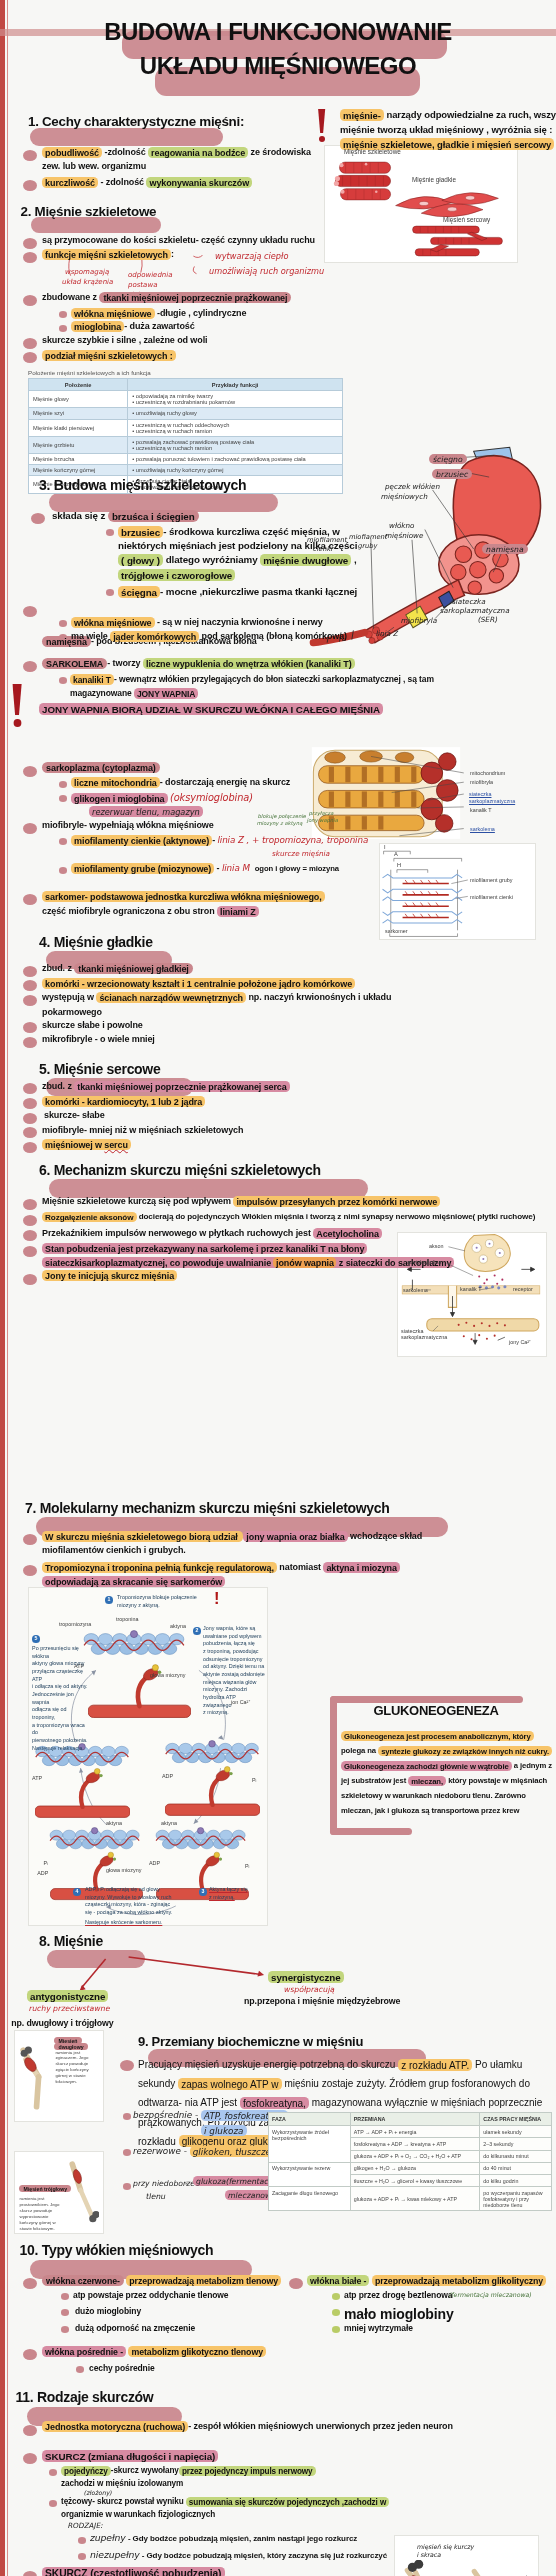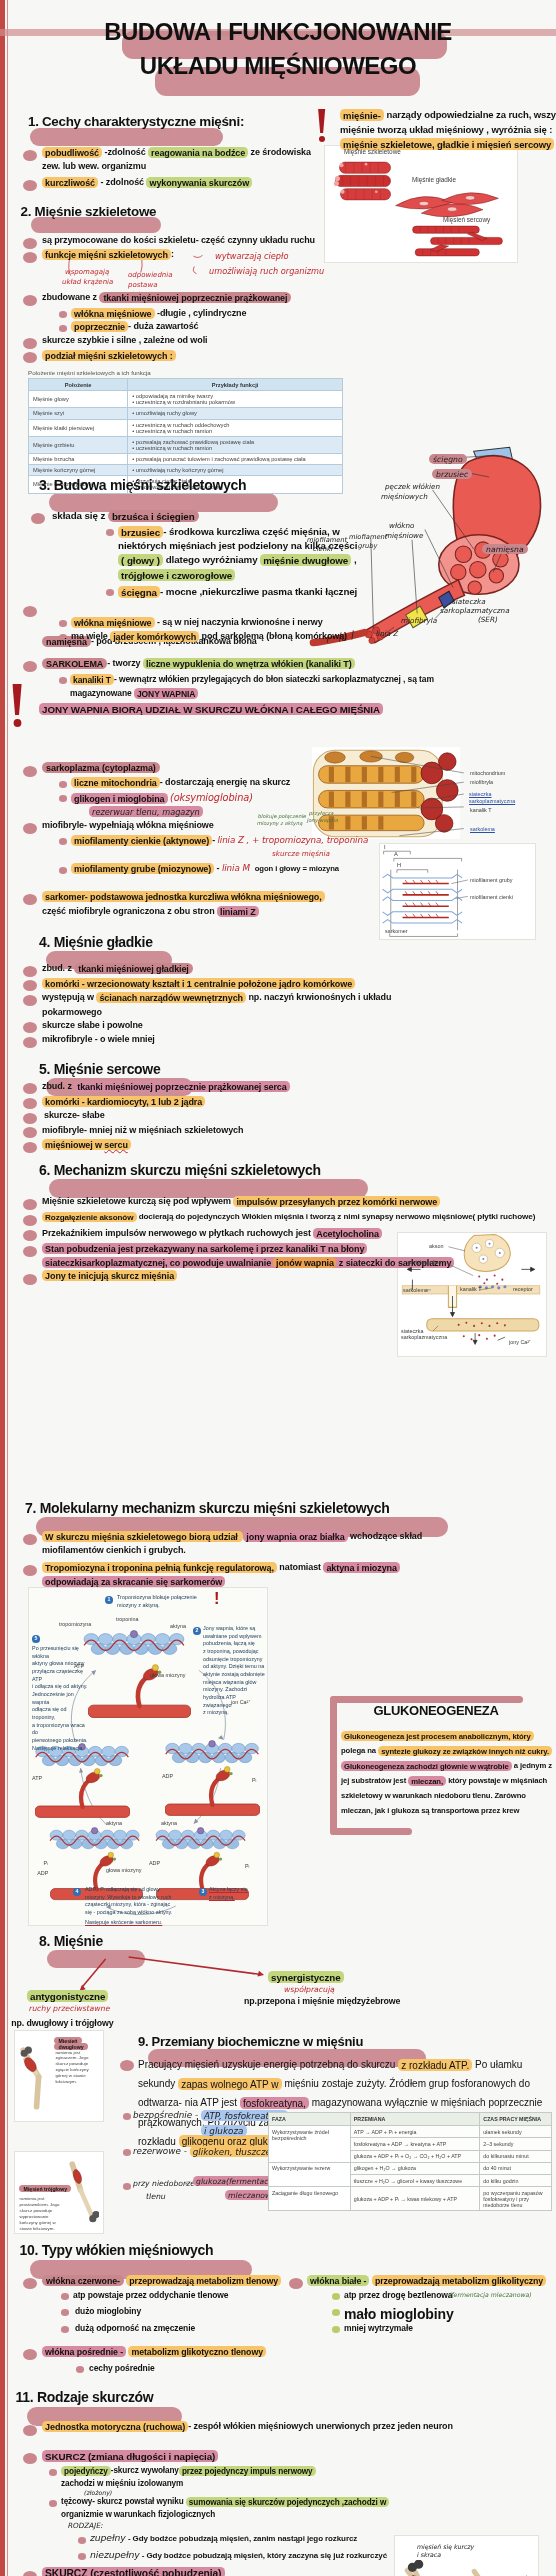--- a/index.html
+++ b/index.html
@@ -214,21 +214,21 @@
   <div class="abs dot" style="left:23px;top:295px"></div>
   <div class="abs line" style="left:42px;top:292px">
     <span>zbudowane z </span><span class="cr">tkanki mięśniowej poprzecznie prążkowanej</span>
   </div>
   <div class="abs dot2" style="left:59px;top:311px"></div>
   <div class="abs line" style="left:71px;top:308px">
     <span class="cy">włókna mięśniowe</span><span> -długie , cylindryczne</span>
   </div>
   <div class="abs dot2" style="left:59px;top:325px"></div>
   <div class="abs line" style="left:71px;top:321px">
-    <span class="cy">poprzecznie</span><span>- duża zawartość</span>
+    <span class="cy">mioglobina</span><span>- duża zawartość</span>
   </div>
   <div class="abs dot" style="left:23px;top:338px"></div>
   <div class="abs line" style="left:42px;top:335px">skurcze szybkie i silne , zależne od woli</div>
   <div class="abs dot" style="left:23px;top:352px"></div>
   <div class="abs line" style="left:42px;top:350px">
     <span class="cy">podział mięśni szkieletowych :</span>
   </div>
 
   <div class="abs" style="left:28px;top:369px;font-size:6.2px;color:#555;z-index:3">Położenie mięśni szkieletowych a ich funkcja</div>
   <table class="t1 abs" style="left:28px;top:378px">

